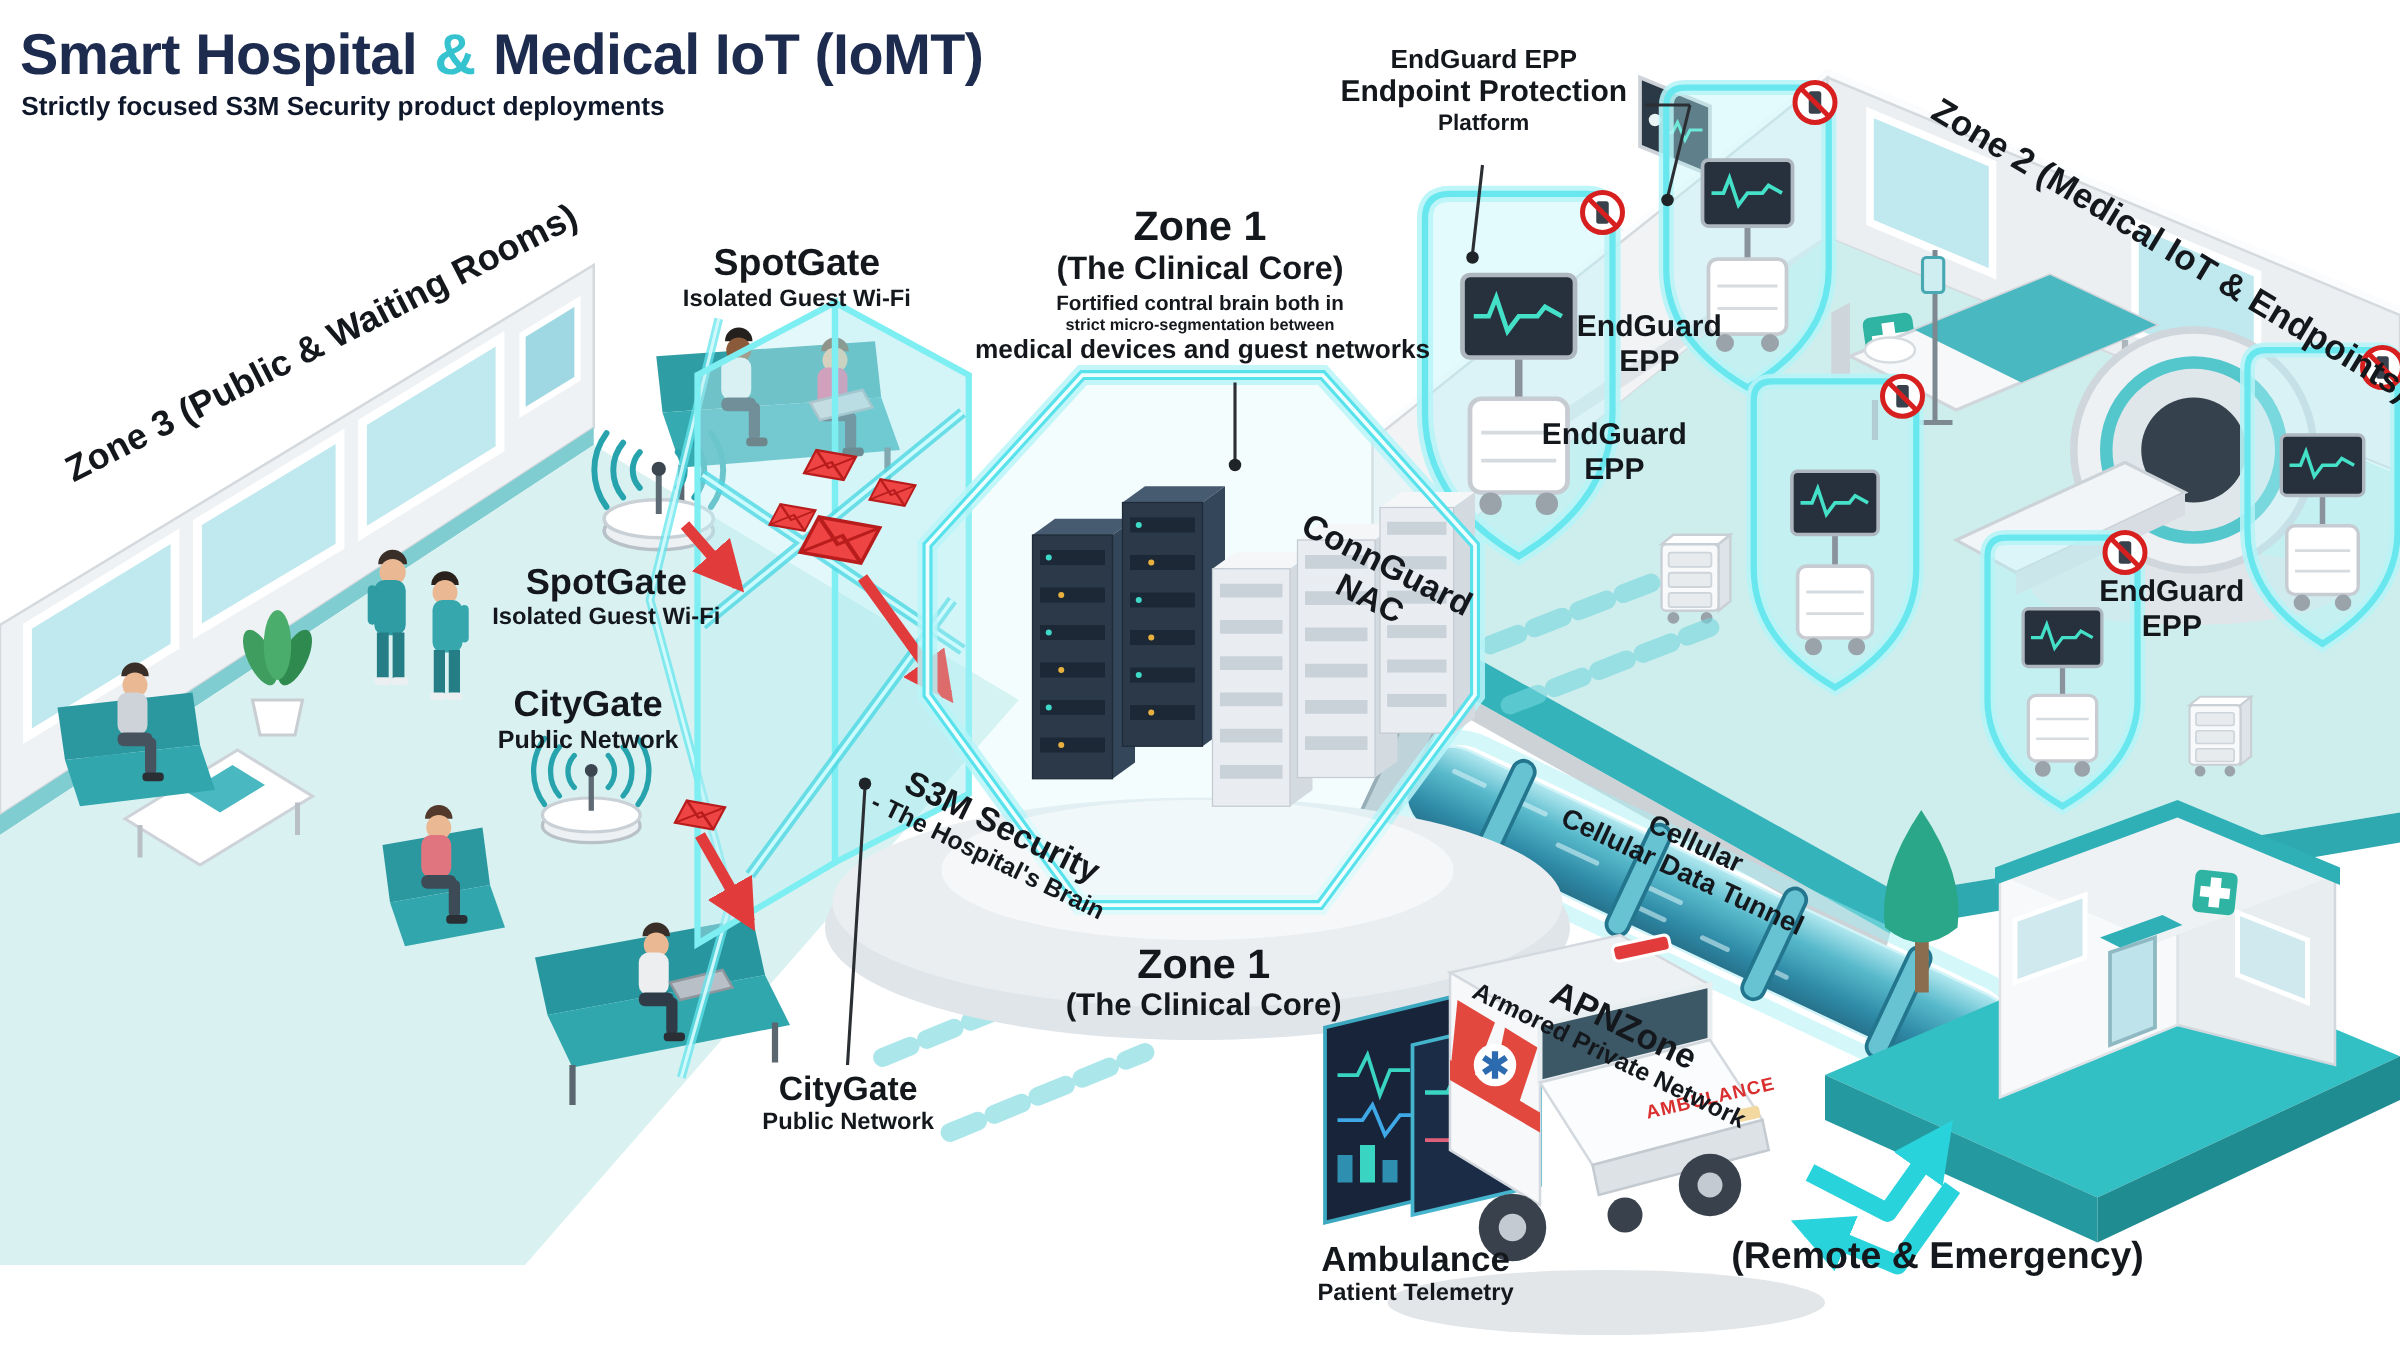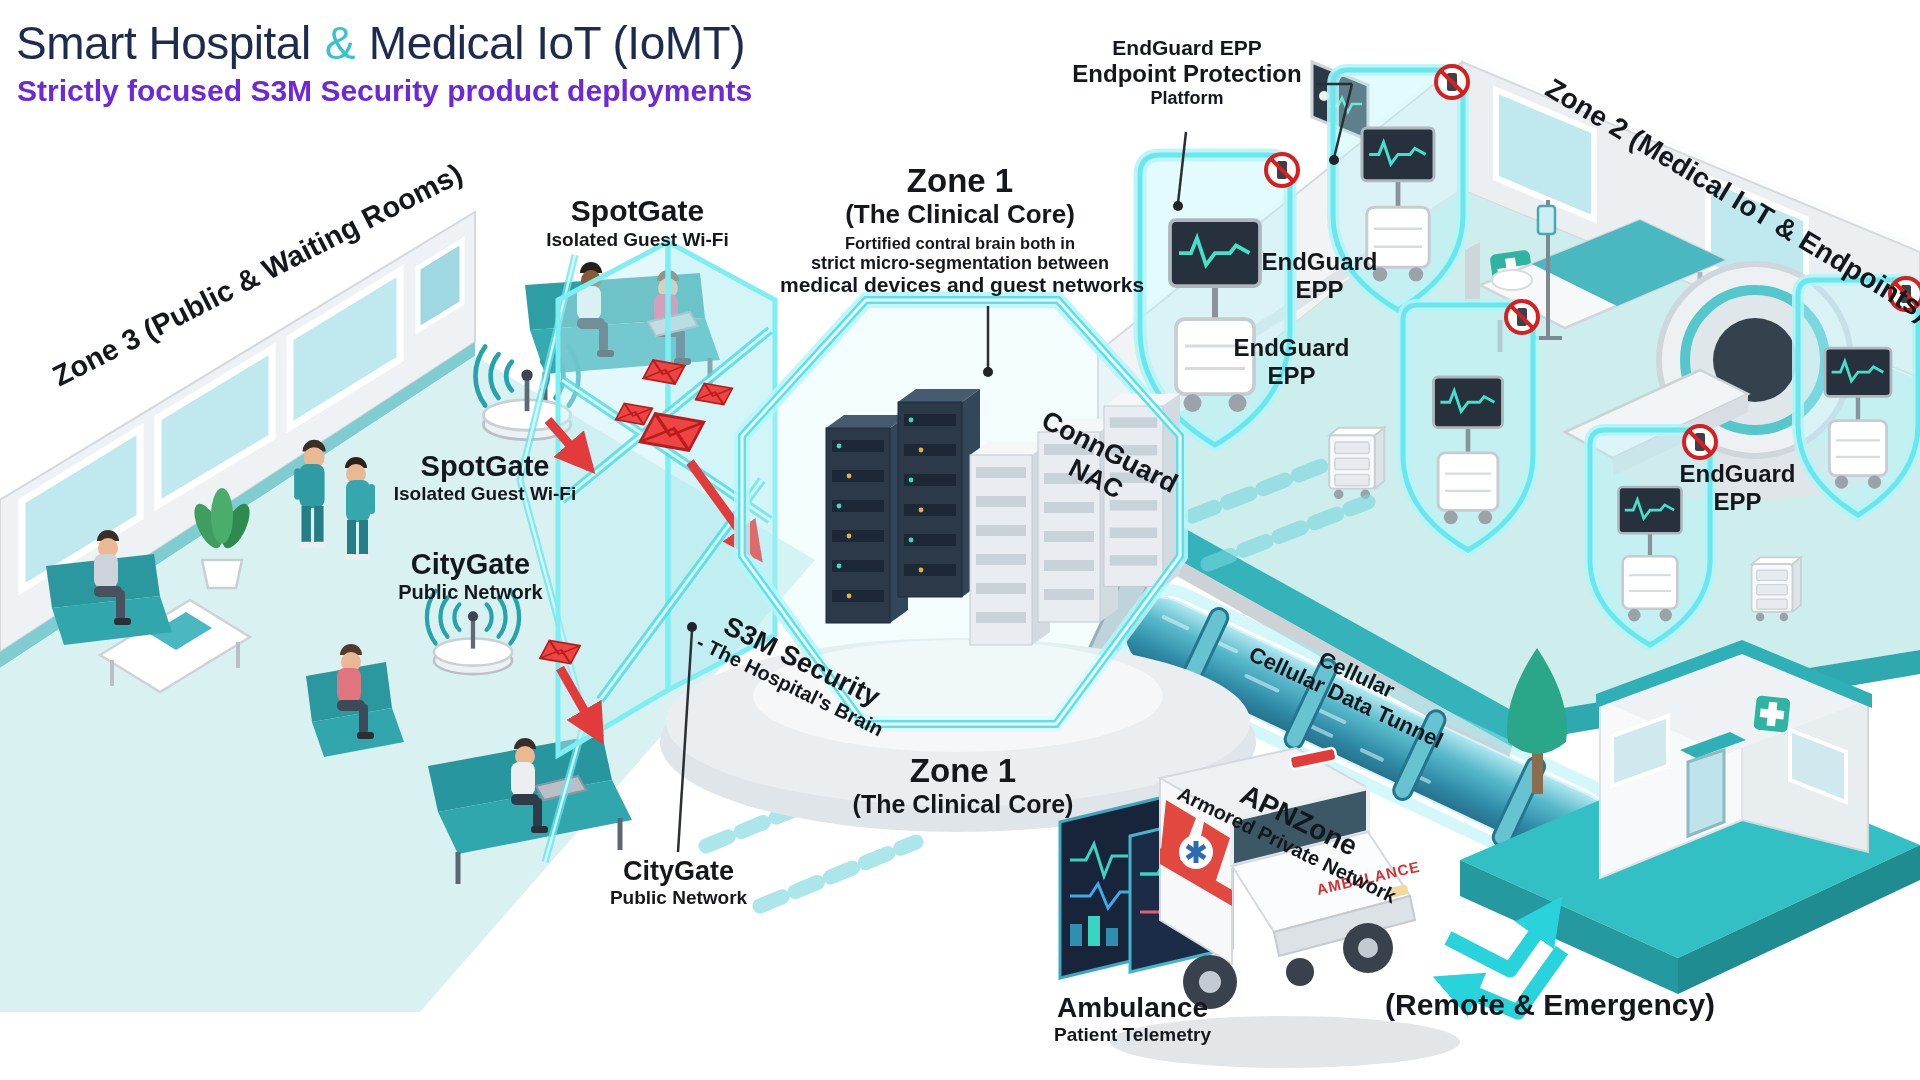--- a/index.html
+++ b/index.html
@@ -2,23 +2,23 @@
 <html><head>
 <meta charset="utf-8">
 <style>
   html,body{margin:0;padding:0;background:#fff;}
   .stage{position:relative;width:1920px;height:1080px;background:#ffffff;overflow:hidden;
          font-family:"Liberation Sans",sans-serif;}
   svg.scene{position:absolute;left:0;top:0;width:1920px;height:1080px;}
   .lbl{position:absolute;text-align:center;color:#14181c;line-height:1.15;white-space:nowrap;}
   .lbl .t{font-weight:bold;display:block;}
   .lbl .s{font-weight:600;display:block;}
-  .title{position:absolute;left:16px;top:16px;font-size:46px;font-weight:normal;letter-spacing:-0.5px;color:#1d2b4f;white-space:nowrap;text-align:right;}
+  .title{position:absolute;left:16px;top:16px;font-size:46px;font-weight:bold;letter-spacing:-0.5px;color:#1d2b4f;white-space:nowrap;text-align:right;}
   .title .amp{color:#35c3d0;margin:0 14px;}
-  .subtitle{position:absolute;left:17px;top:74px;font-size:30px;font-weight:600;color:#6d28d9;}
+  .subtitle{position:absolute;left:17px;top:74px;font-size:21px;font-weight:600;color:#0f172a;}
   .rot{transform-origin:left center;}
 </style>
 </head>
 <body>
 
 <div class="stage">
 
 <svg class="scene" viewBox="0 0 1920 1080">
   <defs>
     <linearGradient id="pg" x1="0" y1="0" x2="0" y2="1">
@@ -468,21 +468,21 @@
 </div>
 <div class="lbl" style="left:556px;top:856px;width:245px;">
   <span class="t" style="font-size:27px">CityGate</span>
   <span class="s" style="font-size:19px">Public Network</span>
 </div>
 
 <div class="lbl" style="left:780px;top:162px;width:360px;">
   <span class="t" style="font-size:33px">Zone 1</span>
   <span class="s" style="font-size:26px">(The Clinical Core)</span>
   <span class="s" style="font-size:16.5px;margin-top:4px">Fortified contral brain both in</span>
-  <span class="s" style="font-size:18px">strict micro-segmentation between</span>
+  <span class="s" style="font-size:13px">strict micro-segmentation between</span>
   <span class="s" style="font-size:21px">medical devices and guest networks</span>
 </div>
 
 <div class="lbl rot" style="left:1018px;top:392px;width:190px;transform:rotate(27deg);">
   <span class="t" style="font-size:27px">ConnGuard</span>
   <span class="t" style="font-size:26px">NAC</span>
 </div>
 
 <div class="lbl rot" style="left:700px;top:598px;width:215px;transform:rotate(26deg);">
   <span class="t" style="font-size:27px">S3M Security</span>

